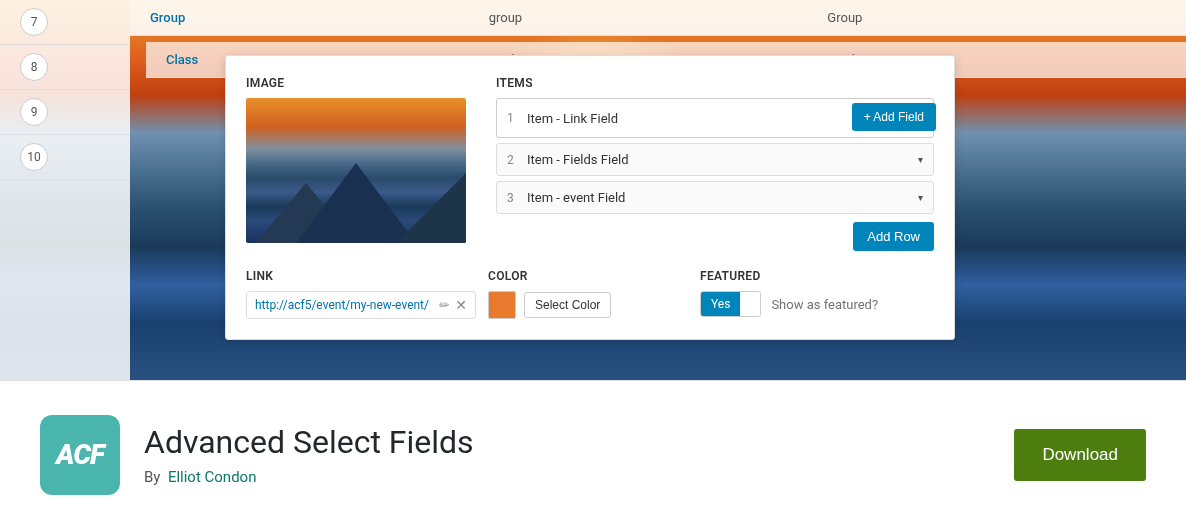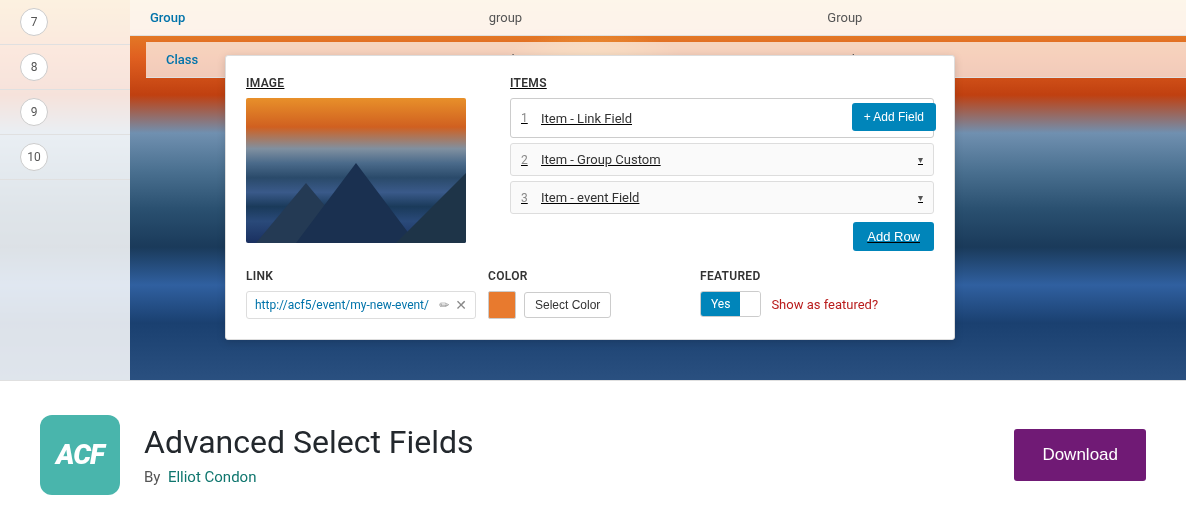--- a/index.html
+++ b/index.html
@@ -102,22 +102,21 @@
       background: #fff;
       border: 1px solid #ddd;
       border-radius: 3px;
       padding: 20px;
       box-shadow: 0 2px 8px rgba(0,0,0,0.15);
     }
 
     .modal-grid {
       display: grid;
       grid-template-columns: 230px 1fr;
-      gap: 34px;
-      text-decoration: underline;
+      gap: 20px;
     }
 
     
     .image-section {}
     .image-label {
       font-size: 12px; font-weight: 600; color: #333; margin-bottom: 8px;
       text-transform: uppercase; letter-spacing: 0.3px;
     }
 
     .image-placeholder {
@@ -331,21 +330,21 @@
 
     .toggle-no {
       background: #fff;
       color: #555;
       padding: 5px 10px;
       font-size: 12px;
       cursor: pointer;
     }
 
     .show-featured-text {
-      font-size: 13px; color: #b91c1c; text-align: center;
+      font-size: 13px; color: #737373; text-align: center;
     }
 
     
     .bottom-section {
       width: 100%;
       height: 148px;
       background: #fff;
       display: flex;
       align-items: center;
       padding: 0 40px;
@@ -383,21 +382,21 @@
       font-size: 15px;
       color: #555;
     }
 
     .plugin-author a {
       color: #0f766e;
       text-decoration: none;
     }
 
     .download-btn {
-      background: #701a75;
+      background: #4d7c0f;
       color: #fff;
       border: none;
       padding: 16px 28px;
       font-size: 17px;
       border-radius: 3px;
       cursor: pointer;
       white-space: nowrap;
       margin-left: 40px;
     }
 
@@ -463,21 +462,21 @@
               <span class="item-text">Item - Link Field</span>
               <div class="item-actions">
                 <button class="item-btn primary-btn">+</button>
                 <button class="item-btn">−</button>
                 <span class="chevron-down">▾</span>
               </div>
             </div>
 
             <div class="item-row">
               <span class="item-number">2</span>
-              <span class="item-text">Item - Group Custom</span>
+              <span class="item-text">Item - Fields Field</span>
               <span class="chevron-down">▾</span>
             </div>
 
             <div class="item-row">
               <span class="item-number">3</span>
               <span class="item-text">Item - event Field</span>
               <span class="chevron-down">▾</span>
             </div>
           </div>
 

